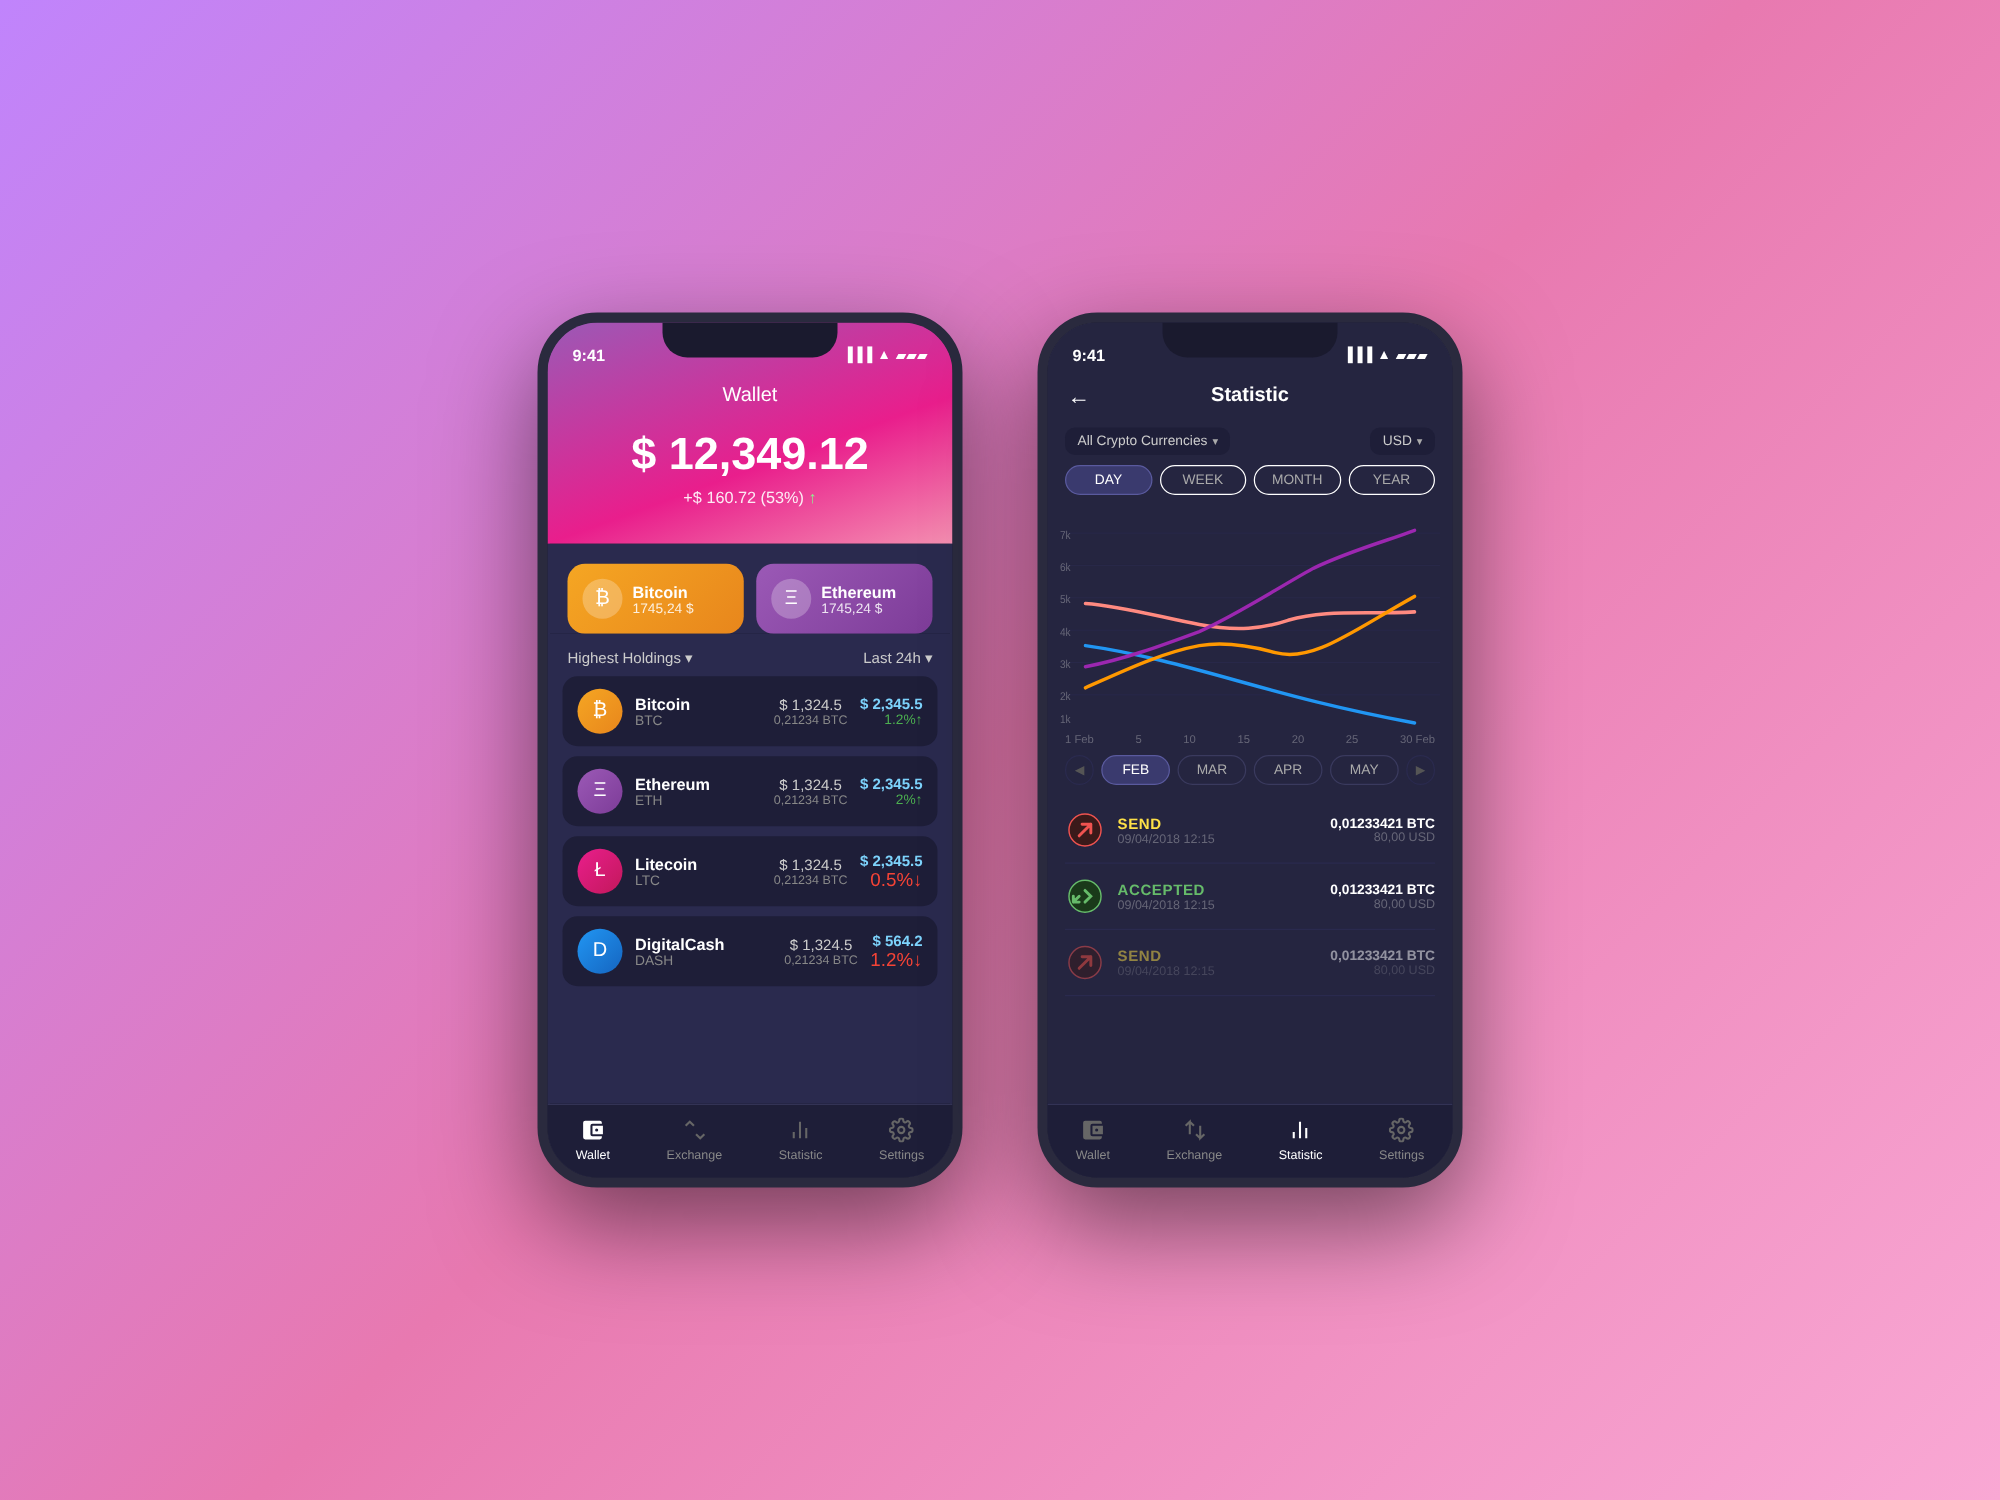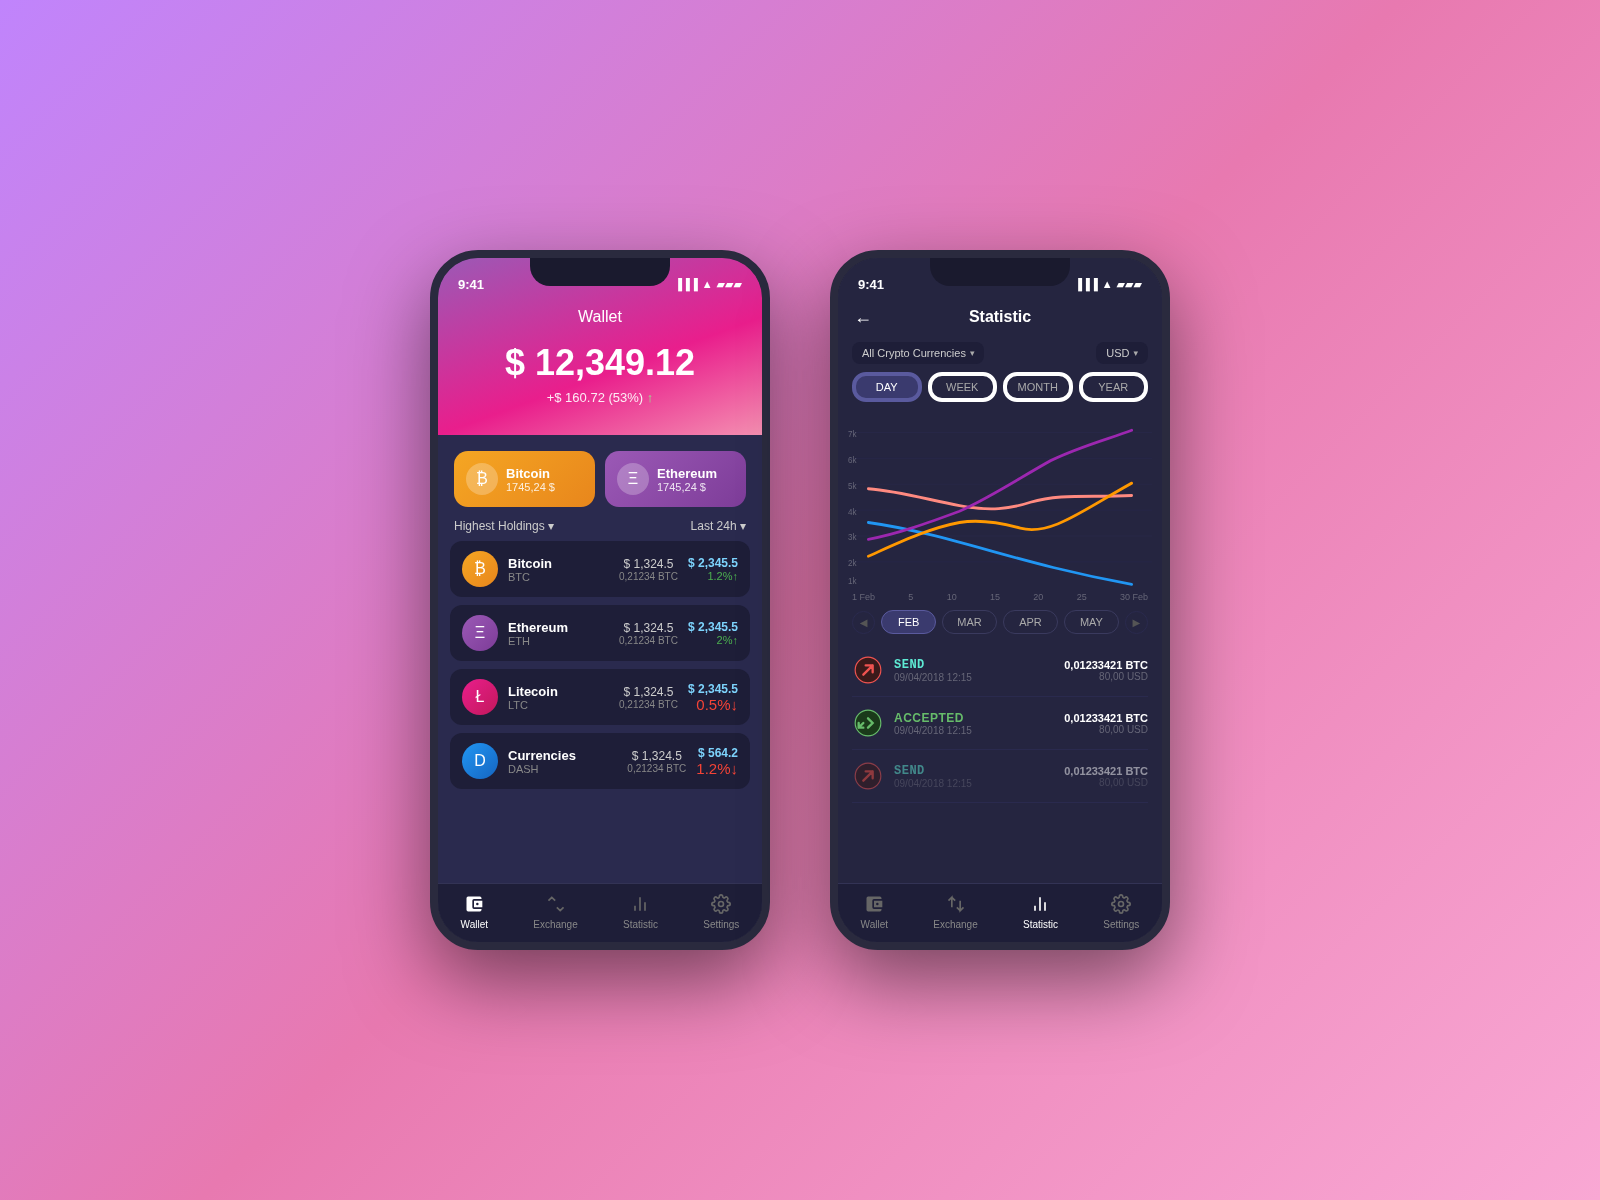--- a/index.html
+++ b/index.html
@@ -283,21 +283,21 @@
       flex-shrink: 0;
     }
     .time-tab {
       flex: 1;
       text-align: center;
       padding: 5px 0;
       border-radius: 14px;
       font-size: 11px;
       color: #aaa;
       background: transparent;
-      border: 4px solid #ffffff;
+      border: 1px solid #ffffff;
       cursor: pointer;
     }
     .time-tab.active {
       background: #3a3a6e;
       color: white;
       border-color: #5a5a9e;
     }
 
     
     .chart-area {
@@ -368,21 +368,21 @@
     .tx-icon {
       width: 32px;
       height: 32px;
       display: flex;
       align-items: center;
       justify-content: center;
       flex-shrink: 0;
     }
     .tx-info { flex: 1; }
     .tx-type { color: white; font-size: 12px; font-weight: 700; letter-spacing: 0.5px; }
-    .tx-type.send { color: #5eead4; font-family: Liberation Mono, monospace; }
+    .tx-type.send { color: #fde047; }
     .tx-type.accept { color: #66bb6a; }
     .tx-date { color: #667; font-size: 10px; }
     .tx-amount { text-align: right; }
     .tx-btc { color: white; font-size: 11px; font-weight: 600; }
     .tx-usd { color: #667; font-size: 10px; }
   </style>
 </head>
 <body>
 
 <div class="phone phone-wallet">
@@ -474,21 +474,21 @@
         </div>
         <div class="coin-right">
           <div class="coin-total">$ 2,345.5</div>
           <div class="coin-pct-down">0.5%↓</div>
         </div>
       </div>
 
       <div class="coin-row">
         <div class="coin-avatar dash">D</div>
         <div class="coin-info">
-          <div class="coin-name">Currencies</div>
+          <div class="coin-name">DigitalCash</div>
           <div class="coin-sym">DASH</div>
         </div>
         <div class="coin-mid">
           <div class="coin-usd">$ 1,324.5</div>
           <div class="coin-btc-val">0,21234 BTC</div>
         </div>
         <div class="coin-right">
           <div class="coin-total">$ 564.2</div>
           <div class="coin-pct-down">1.2%↓</div>
         </div>

